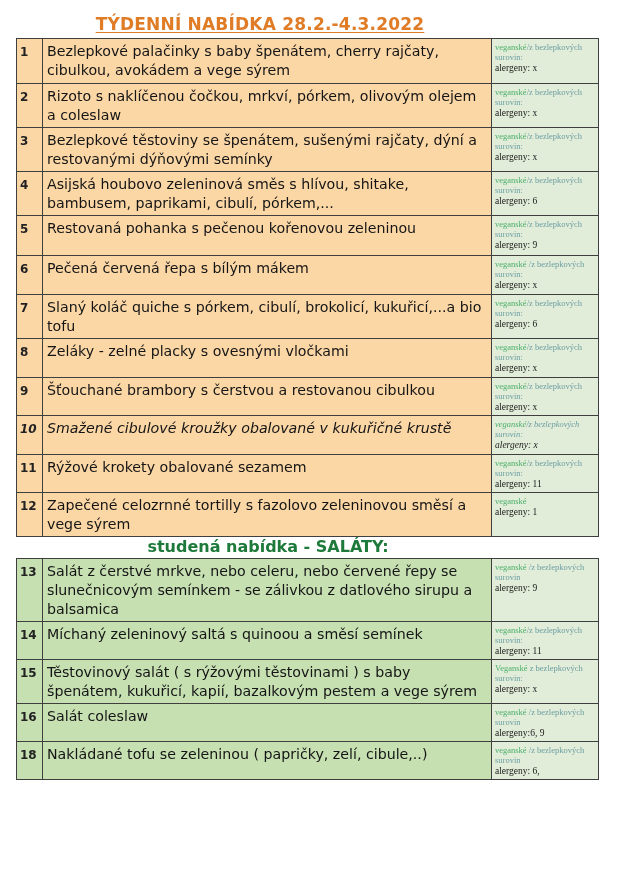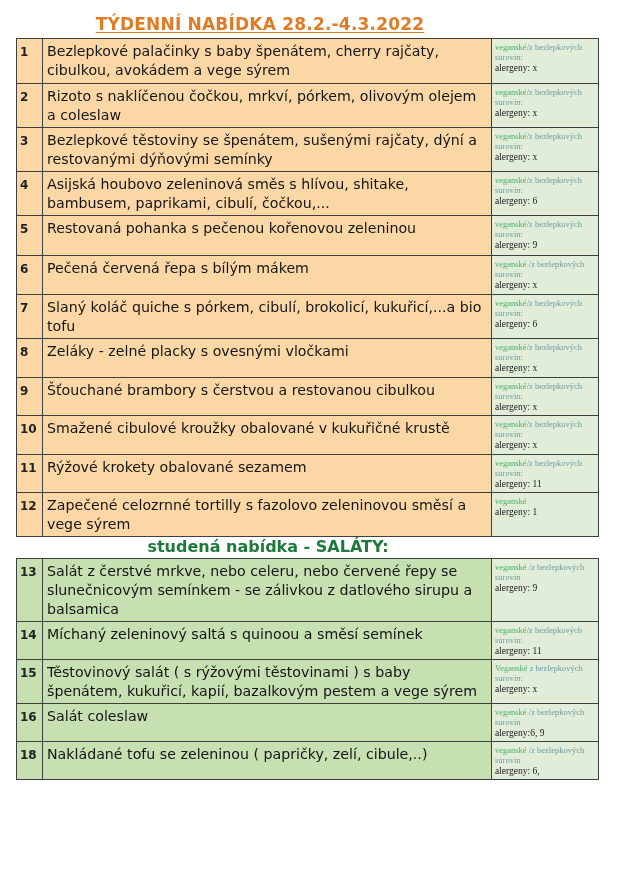--- a/index.html
+++ b/index.html
@@ -54,21 +54,21 @@
       <tr style="height: 42px;">
         <td class="num">3</td>
         <td class="desc">Bezlepkové těstoviny se špenátem, sušenými rajčaty, dýní a restovanými dýňovými semínky</td>
         <td class="note">
           <div class="veg"><span>veganské</span><span class="src">/z bezlepkových surovin:</span></div>
           <div class="alg">alergeny: x</div>
         </td>
       </tr>
       <tr style="height: 42px;">
         <td class="num">4</td>
-        <td class="desc">Asijská houbovo zeleninová směs s hlívou, shitake, bambusem, paprikami, cibulí, čočkou,...</td>
+        <td class="desc">Asijská houbovo zeleninová směs s hlívou, shitake, bambusem, paprikami, cibulí, pórkem,...</td>
         <td class="note">
           <div class="veg"><span>veganské</span><span class="src">/z bezlepkových surovin:</span></div>
           <div class="alg">alergeny: 6</div>
         </td>
       </tr>
       <tr style="height: 40px;">
         <td class="num">5</td>
         <td class="desc">Restovaná pohanka s pečenou kořenovou zeleninou</td>
         <td class="note">
           <div class="veg"><span>veganské</span><span class="src">/z bezlepkových surovin:</span></div>
@@ -100,21 +100,21 @@
         </td>
       </tr>
       <tr style="height: 38px;">
         <td class="num">9</td>
         <td class="desc">Šťouchané brambory s čerstvou a restovanou cibulkou</td>
         <td class="note">
           <div class="veg"><span>veganské</span><span class="src">/z bezlepkových surovin:</span></div>
           <div class="alg">alergeny: x</div>
         </td>
       </tr>
-      <tr style="height: 39px;">
+      <tr style="height: 39px; font-style: italic;">
         <td class="num">10</td>
         <td class="desc">Smažené cibulové kroužky obalované v kukuřičné krustě</td>
         <td class="note">
           <div class="veg"><span>veganské</span><span class="src">/z bezlepkových surovin:</span></div>
           <div class="alg">alergeny: x</div>
         </td>
       </tr>
       <tr style="height: 30px;">
         <td class="num">11</td>
         <td class="desc">Rýžové krokety obalované sezamem</td>

